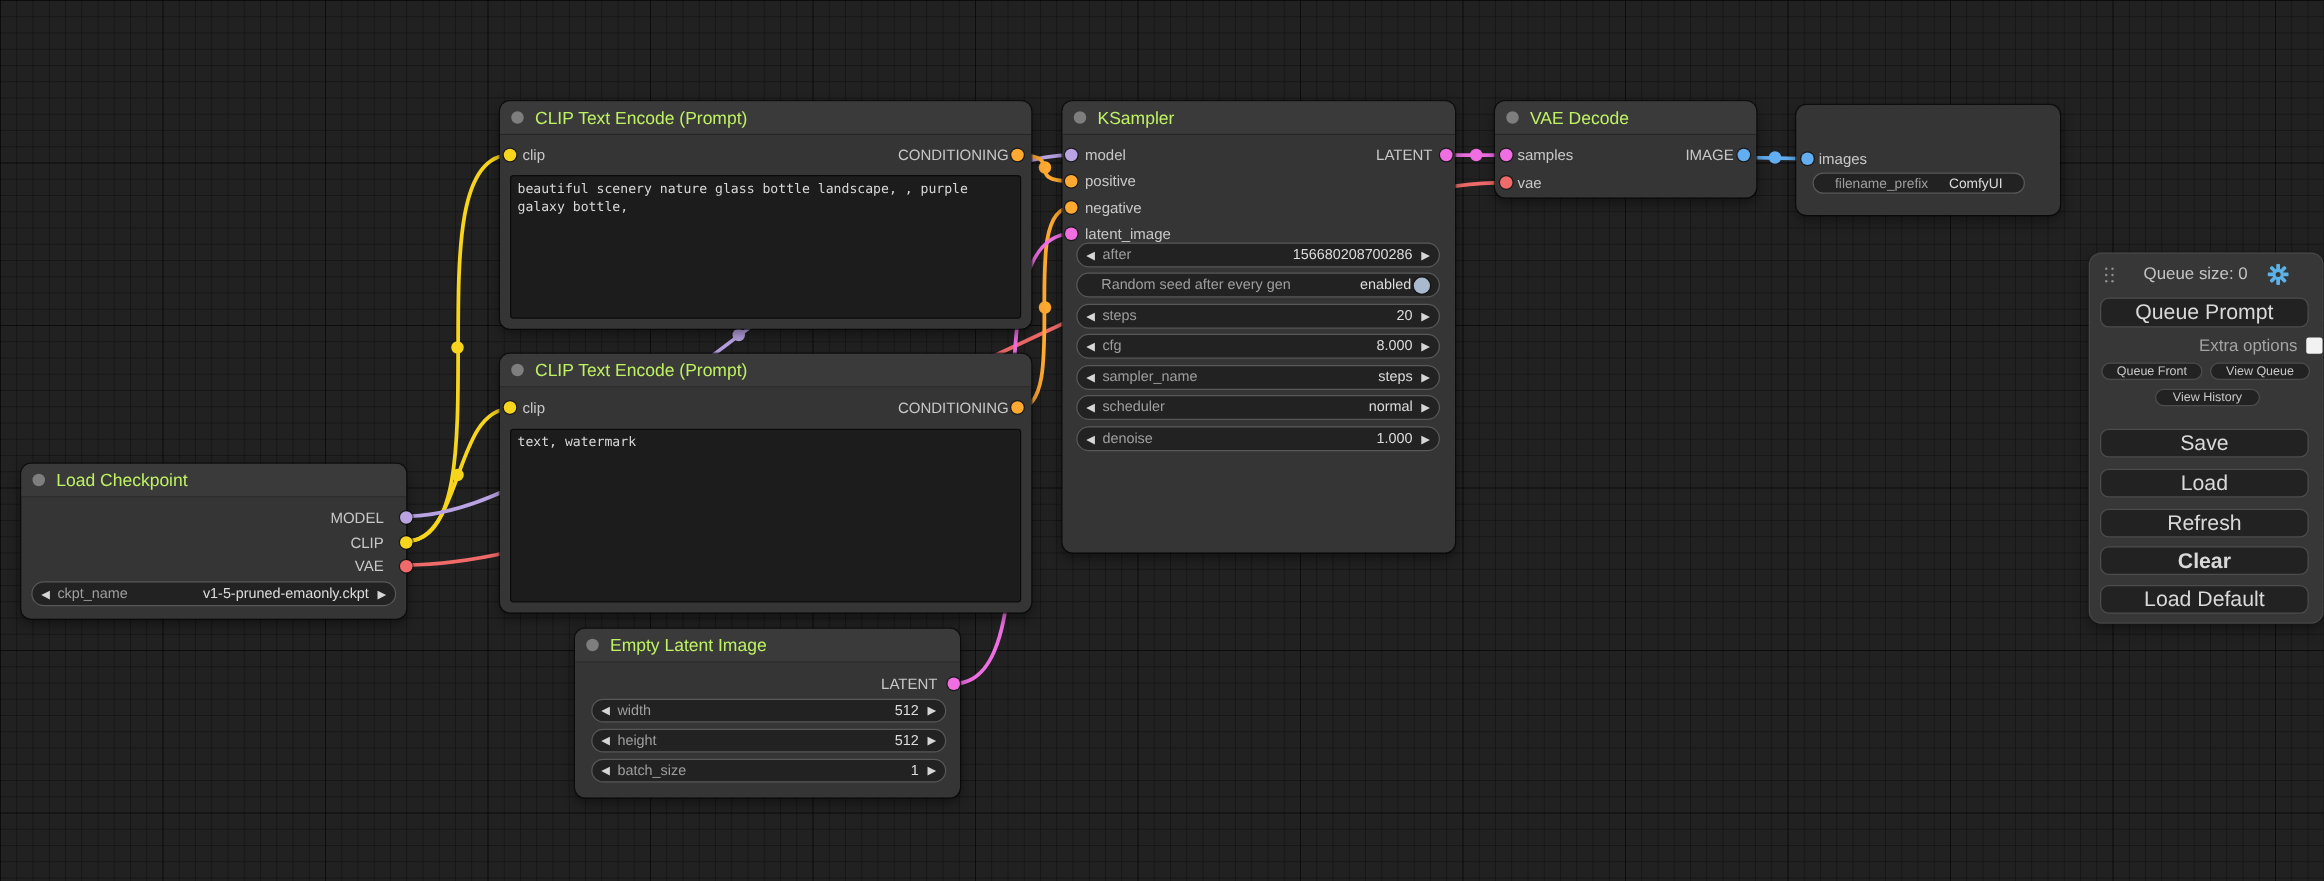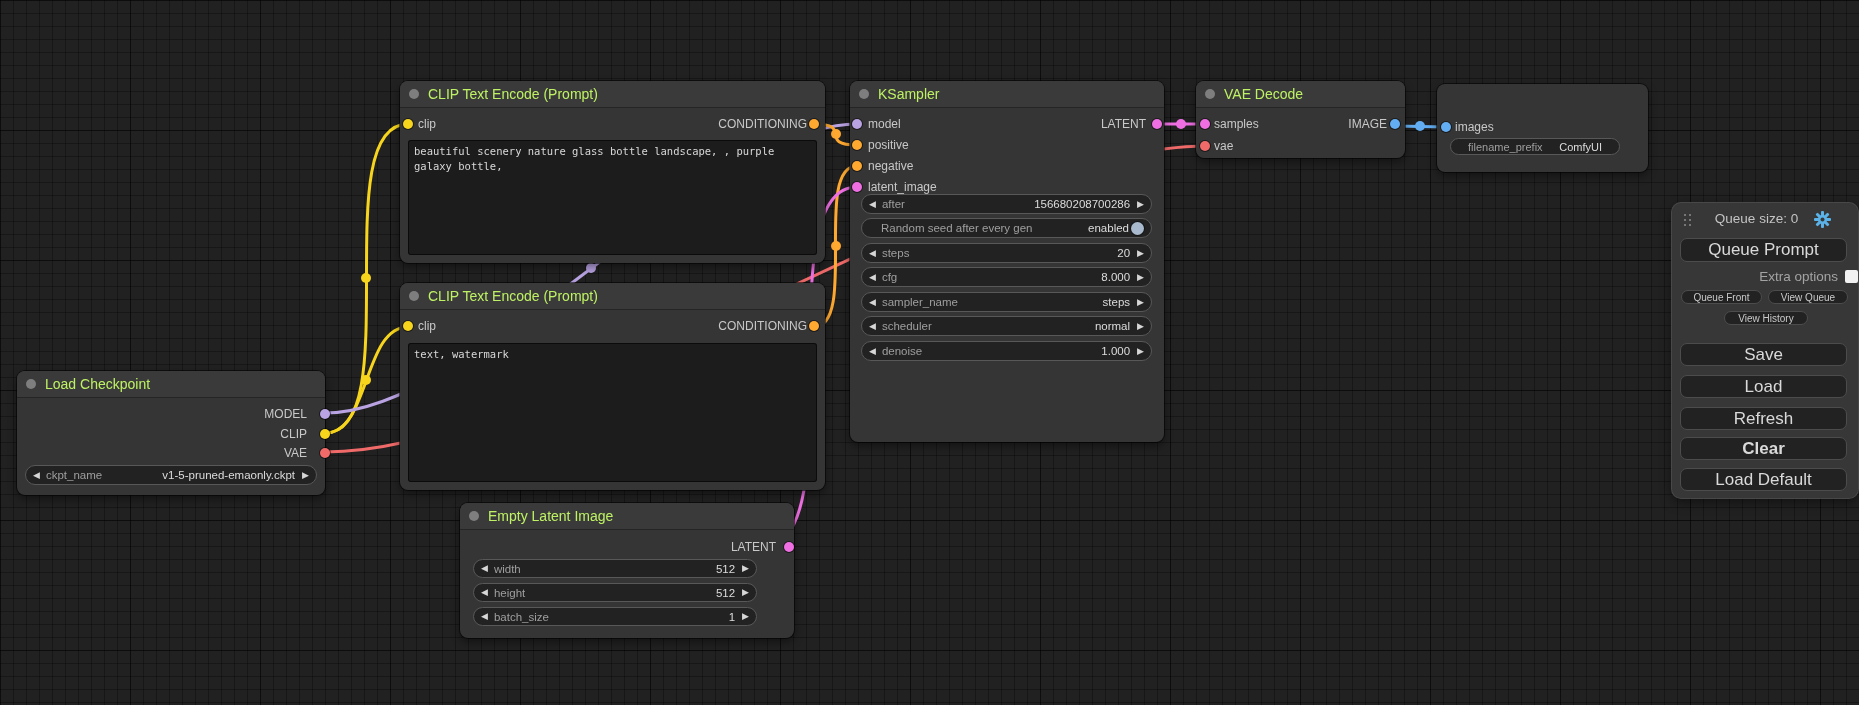--- a/index.html
+++ b/index.html
@@ -217,21 +217,21 @@
       <span class="warrow">▶</span>
     </div>
     <div class="widget" style="left:11px;top:260px;width:291px;">
       <span class="warrow">◀</span>
       <span class="wlabel">denoise</span>
       <span class="wvalue">1.000</span>
       <span class="warrow">▶</span>
     </div>
   </div>
 
-  <div class="node" style="left:460px;top:503px;width:308px;height:135px;padding-left:26px;">
+  <div class="node" style="left:460px;top:503px;width:308px;height:135px;">
     <div class="titlebar">
       <span class="titledot"></span>
       <span class="titletext">Empty Latent Image</span>
     </div>
     <div class="portrow" style="top:36px">
       <span class="plabel outlbl">LATENT</span>
       <span class="pdot" style="right:0px;background:#EF6FE3"></span>
     </div>
     <div class="widget" style="left:13px;top:56px;width:284px;height:19px;">
       <span class="warrow">◀</span>

